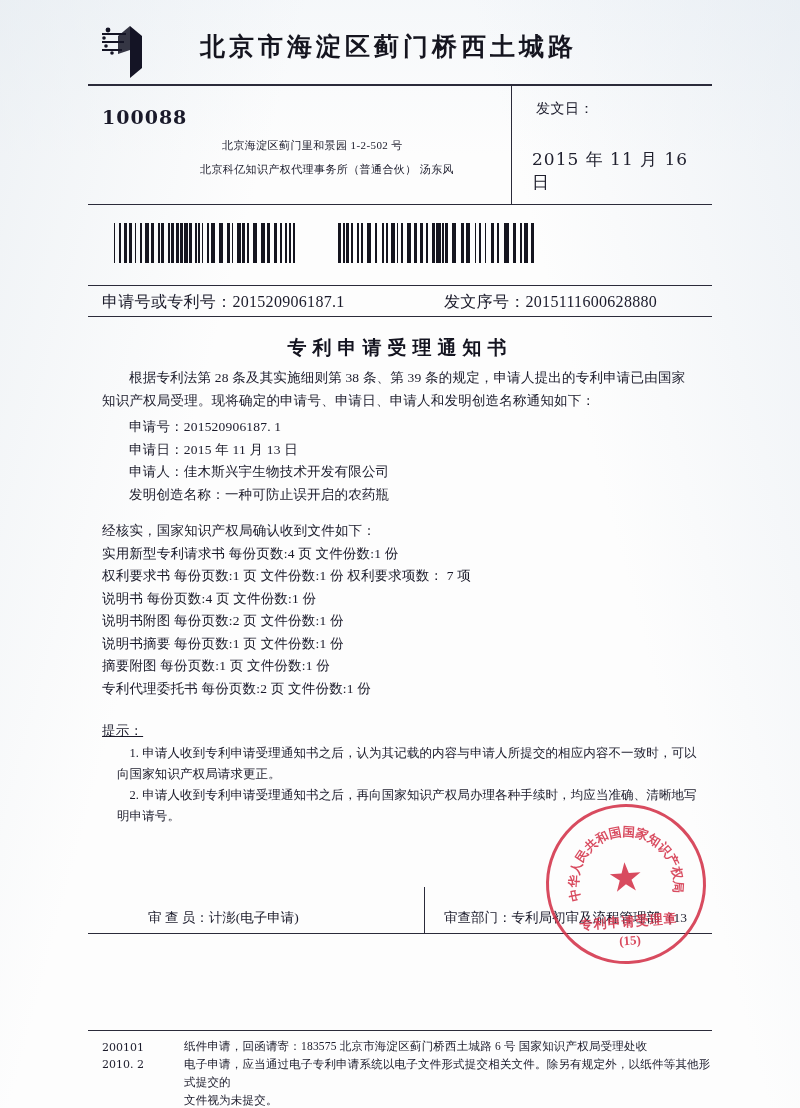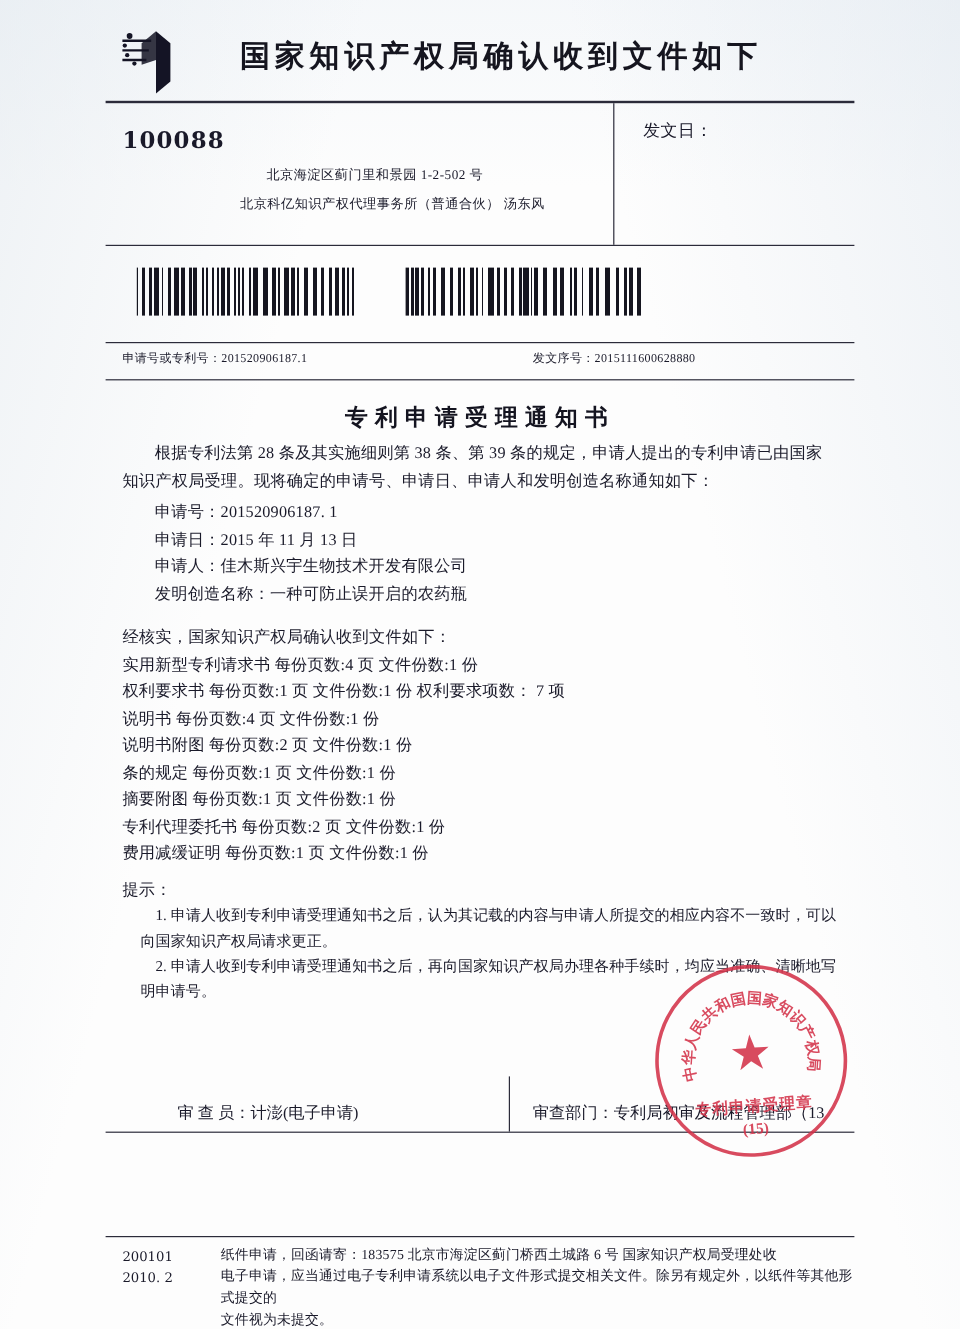--- a/index.html
+++ b/index.html
@@ -127,21 +127,21 @@
     width: 100%;
     height: 100%;
     background-repeat: repeat-x;
   }
 
   
   .numbers-row {
     position: relative;
     height: 30px;
     border-bottom: 1px solid #2b2b3a;
-    font-size: 10px;
+    font-size: 16px;
   }
   .appno {
     position: absolute;
     left: 14px;
     top: 6px;
     letter-spacing: 0.3px;
   }
   .serialno {
     position: absolute;
     left: 356px;
@@ -168,21 +168,21 @@
     text-indent: 2em;
     margin: 6px 0 4px 0;
     letter-spacing: 0.2px;
   }
   .indent-line {
     margin-left: 2em;
     letter-spacing: 0.2px;
   }
   .block-gap { height: 14px; }
   .flat-line { letter-spacing: 0.2px; }
-  .tips-title { margin-top: 8px; letter-spacing: 0.2px; }
+  .tips-title { margin-top: 20px; letter-spacing: 0.2px; text-decoration: underline; }
   .tip {
     margin-left: 1.2em;
     text-indent: 1em;
     font-size: 12.5px;
     line-height: 21px;
     letter-spacing: 0.1px;
   }
 
   
   .sig-row {
@@ -311,29 +311,30 @@
           <path d="M30 2 L18 12 L18 30 L30 26 Z" fill="#141425" opacity="0.85"></path>
           <path d="M2 10 L26 10" stroke="#141425" stroke-width="2"></path>
           <path d="M2 18 L24 18" stroke="#141425" stroke-width="2"></path>
           <path d="M2 26 L22 26" stroke="#141425" stroke-width="2"></path>
           <circle cx="8" cy="6" r="2.4" fill="#141425"></circle>
           <circle cx="4" cy="14" r="1.8" fill="#141425"></circle>
           <circle cx="6" cy="22" r="1.8" fill="#141425"></circle>
           <circle cx="12" cy="29" r="1.8" fill="#141425"></circle>
         </svg>
       </div>
-      <div class="header-title">国家知识产权局确认收到文件如下</div>
+      <div class="header-title">北京市海淀区蓟门桥西土城路</div>
     </div>
 
     <div class="addr-row">
       <div class="postcode">100088</div>
       <div class="addr-line1">北京海淀区蓟门里和景园 1-2-502 号</div>
       <div class="addr-line2">北京科亿知识产权代理事务所（普通合伙）  汤东风</div>
       <div class="date-cell">
         <div class="date-label">发文日：</div>
+        <div class="date-value">2015 年 11 月 16 日</div>
       </div>
     </div>
 
     <div class="barcode-row">
       <div class="barcode b1">
         <div class="bc-stripes" id="bc1" style="background: linear-gradient(90deg, rgb(21, 21, 31) 0%, rgb(21, 21, 31) 0.674599%, transparent 0.674599%, transparent 2.49809%, rgb(21, 21, 31) 2.49809%, rgb(21, 21, 31) 3.60891%, transparent 3.60891%, transparent 5.50659%, rgb(21, 21, 31) 5.50659%, rgb(21, 21, 31) 7.18511%, transparent 7.18511%, transparent 8.06623%, rgb(21, 21, 31) 8.06623%, rgb(21, 21, 31) 10.1328%, transparent 10.1328%, transparent 11.4622%, rgb(21, 21, 31) 11.4622%, rgb(21, 21, 31) 12.1594%, transparent 12.1594%, transparent 14.0908%, rgb(21, 21, 31) 14.0908%, rgb(21, 21, 31) 15.6168%, transparent 15.6168%, transparent 16.9261%, rgb(21, 21, 31) 16.9261%, rgb(21, 21, 31) 19.168%, transparent 19.168%, transparent 20.3866%, rgb(21, 21, 31) 20.3866%, rgb(21, 21, 31) 22.0536%, transparent 22.0536%, transparent 24.0019%, rgb(21, 21, 31) 24.0019%, rgb(21, 21, 31) 25.1589%, transparent 25.1589%, transparent 25.8795%, rgb(21, 21, 31) 25.8795%, rgb(21, 21, 31) 27.6801%, transparent 27.6801%, transparent 29.7712%, rgb(21, 21, 31) 29.7712%, rgb(21, 21, 31) 30.7913%, transparent 30.7913%, transparent 31.54%, rgb(21, 21, 31) 31.54%, rgb(21, 21, 31) 32.7111%, transparent 32.7111%, transparent 34.2266%, rgb(21, 21, 31) 34.2266%, rgb(21, 21, 31) 35.5691%, transparent 35.5691%, transparent 36.5161%, rgb(21, 21, 31) 36.5161%, rgb(21, 21, 31) 37.6727%, transparent 37.6727%, transparent 38.405%, rgb(21, 21, 31) 38.405%, rgb(21, 21, 31) 40.5737%, transparent 40.5737%, transparent 41.2672%, rgb(21, 21, 31) 41.2672%, rgb(21, 21, 31) 42.7351%, transparent 42.7351%, transparent 44.7214%, rgb(21, 21, 31) 44.7214%, rgb(21, 21, 31) 45.5977%, transparent 45.5977%, transparent 46.297%, rgb(21, 21, 31) 46.297%, rgb(21, 21, 31) 47.4466%, transparent 47.4466%, transparent 48.1015%, rgb(21, 21, 31) 48.1015%, rgb(21, 21, 31) 49.0781%, transparent 49.0781%, transparent 51.2868%, rgb(21, 21, 31) 51.2868%, rgb(21, 21, 31) 52.0663%, transparent 52.0663%, transparent 53.3159%, rgb(21, 21, 31) 53.3159%, rgb(21, 21, 31) 55.6297%, transparent 55.6297%, transparent 57.6294%, rgb(21, 21, 31) 57.6294%, rgb(21, 21, 31) 59.898%, transparent 59.898%, transparent 62.1126%, rgb(21, 21, 31) 62.1126%, rgb(21, 21, 31) 63.5785%, transparent 63.5785%, transparent 64.7618%, rgb(21, 21, 31) 64.7618%, rgb(21, 21, 31) 65.6231%, transparent 65.6231%, transparent 67.3509%, rgb(21, 21, 31) 67.3509%, rgb(21, 21, 31) 69.6948%, transparent 69.6948%, transparent 70.4986%, rgb(21, 21, 31) 70.4986%, rgb(21, 21, 31) 72.2343%, transparent 72.2343%, transparent 73.3346%, rgb(21, 21, 31) 73.3346%, rgb(21, 21, 31) 74.3268%, transparent 74.3268%, transparent 76.566%, rgb(21, 21, 31) 76.566%, rgb(21, 21, 31) 78.3686%, transparent 78.3686%, transparent 80.545%, rgb(21, 21, 31) 80.545%, rgb(21, 21, 31) 82.7337%, transparent 82.7337%, transparent 84.3343%, rgb(21, 21, 31) 84.3343%, rgb(21, 21, 31) 85.8407%, transparent 85.8407%, transparent 88.1748%, rgb(21, 21, 31) 88.1748%, rgb(21, 21, 31) 89.4193%, transparent 89.4193%, transparent 90.9516%, rgb(21, 21, 31) 90.9516%, rgb(21, 21, 31) 92.5767%, transparent 92.5767%, transparent 94.061%, rgb(21, 21, 31) 94.061%, rgb(21, 21, 31) 95.265%, transparent 95.265%, transparent 96.0771%, rgb(21, 21, 31) 96.0771%, rgb(21, 21, 31) 97.3469%, transparent 97.3469%, transparent 98.6184%, rgb(21, 21, 31) 98.6184%, rgb(21, 21, 31) 99.2634%, transparent 99.2634%, transparent 100%);"></div>
       </div>
       <div class="barcode b2">
         <div class="bc-stripes" id="bc2" style="background: linear-gradient(90deg, rgb(21, 21, 31) 0%, rgb(21, 21, 31) 1.34083%, transparent 1.34083%, transparent 2.34027%, rgb(21, 21, 31) 2.34027%, rgb(21, 21, 31) 3.35343%, transparent 3.35343%, transparent 4.0965%, rgb(21, 21, 31) 4.0965%, rgb(21, 21, 31) 5.58013%, transparent 5.58013%, transparent 6.44275%, rgb(21, 21, 31) 6.44275%, rgb(21, 21, 31) 7.4839%, transparent 7.4839%, transparent 9.39756%, rgb(21, 21, 31) 9.39756%, rgb(21, 21, 31) 10.3055%, transparent 10.3055%, transparent 11.4905%, rgb(21, 21, 31) 11.4905%, rgb(21, 21, 31) 12.7301%, transparent 12.7301%, transparent 14.6291%, rgb(21, 21, 31) 14.6291%, rgb(21, 21, 31) 16.5539%, transparent 16.5539%, transparent 18.5651%, rgb(21, 21, 31) 18.5651%, rgb(21, 21, 31) 19.5512%, transparent 19.5512%, transparent 21.7615%, rgb(21, 21, 31) 21.7615%, rgb(21, 21, 31) 23.1403%, transparent 23.1403%, transparent 23.8591%, rgb(21, 21, 31) 23.8591%, rgb(21, 21, 31) 24.8509%, transparent 24.8509%, transparent 26.743%, rgb(21, 21, 31) 26.743%, rgb(21, 21, 31) 28.5904%, transparent 28.5904%, transparent 29.4095%, rgb(21, 21, 31) 29.4095%, rgb(21, 21, 31) 30.1108%, transparent 30.1108%, transparent 31.6327%, rgb(21, 21, 31) 31.6327%, rgb(21, 21, 31) 32.2748%, transparent 32.2748%, transparent 34.4311%, rgb(21, 21, 31) 34.4311%, rgb(21, 21, 31) 36.7233%, transparent 36.7233%, transparent 37.9344%, rgb(21, 21, 31) 37.9344%, rgb(21, 21, 31) 39.5415%, transparent 39.5415%, transparent 40.8499%, rgb(21, 21, 31) 40.8499%, rgb(21, 21, 31) 42.3257%, transparent 42.3257%, transparent 43.9295%, rgb(21, 21, 31) 43.9295%, rgb(21, 21, 31) 45.0498%, transparent 45.0498%, transparent 47.2362%, rgb(21, 21, 31) 47.2362%, rgb(21, 21, 31) 48.3326%, transparent 48.3326%, transparent 49.0107%, rgb(21, 21, 31) 49.0107%, rgb(21, 21, 31) 51.3035%, transparent 51.3035%, transparent 52.1382%, rgb(21, 21, 31) 52.1382%, rgb(21, 21, 31) 52.87%, transparent 52.87%, transparent 53.615%, rgb(21, 21, 31) 53.615%, rgb(21, 21, 31) 55.1839%, transparent 55.1839%, transparent 57.2151%, rgb(21, 21, 31) 57.2151%, rgb(21, 21, 31) 59.1082%, transparent 59.1082%, transparent 61.3571%, rgb(21, 21, 31) 61.3571%, rgb(21, 21, 31) 63.0837%, transparent 63.0837%, transparent 64.1707%, rgb(21, 21, 31) 64.1707%, rgb(21, 21, 31) 65.9955%, transparent 65.9955%, transparent 68.3631%, rgb(21, 21, 31) 68.3631%, rgb(21, 21, 31) 69.2399%, transparent 69.2399%, transparent 70.2864%, rgb(21, 21, 31) 70.2864%, rgb(21, 21, 31) 71.391%, transparent 71.391%, transparent 73.4033%, rgb(21, 21, 31) 73.4033%, rgb(21, 21, 31) 74.0674%, transparent 74.0674%, transparent 76.3548%, rgb(21, 21, 31) 76.3548%, rgb(21, 21, 31) 77.9985%, transparent 77.9985%, transparent 79.4259%, rgb(21, 21, 31) 79.4259%, rgb(21, 21, 31) 80.692%, transparent 80.692%, transparent 83.013%, rgb(21, 21, 31) 83.013%, rgb(21, 21, 31) 85.2995%, transparent 85.2995%, transparent 87.69%, rgb(21, 21, 31) 87.69%, rgb(21, 21, 31) 88.8841%, transparent 88.8841%, transparent 91.0757%, rgb(21, 21, 31) 91.0757%, rgb(21, 21, 31) 92.0865%, transparent 92.0865%, transparent 92.8995%, rgb(21, 21, 31) 92.8995%, rgb(21, 21, 31) 94.7919%, transparent 94.7919%, transparent 96.2689%, rgb(21, 21, 31) 96.2689%, rgb(21, 21, 31) 98.1966%, transparent 98.1966%, transparent 100%);"></div>
       </div>
@@ -354,24 +355,23 @@
       <div class="indent-line">申请人：佳木斯兴宇生物技术开发有限公司</div>
       <div class="indent-line">发明创造名称：一种可防止误开启的农药瓶</div>
 
       <div class="block-gap"></div>
 
       <div class="flat-line">经核实，国家知识产权局确认收到文件如下：</div>
       <div class="flat-line">实用新型专利请求书 每份页数:4 页 文件份数:1 份</div>
       <div class="flat-line">权利要求书 每份页数:1 页 文件份数:1 份 权利要求项数：  7 项</div>
       <div class="flat-line">说明书 每份页数:4 页 文件份数:1 份</div>
       <div class="flat-line">说明书附图 每份页数:2 页 文件份数:1 份</div>
-      <div class="flat-line">条的规定 每份页数:1 页 文件份数:1 份</div>
+      <div class="flat-line">说明书摘要 每份页数:1 页 文件份数:1 份</div>
       <div class="flat-line">摘要附图 每份页数:1 页 文件份数:1 份</div>
       <div class="flat-line">专利代理委托书 每份页数:2 页 文件份数:1 份</div>
-      <div class="flat-line">费用减缓证明 每份页数:1 页 文件份数:1 份</div>
 
       <div class="tips-title">提示：</div>
       <div class="tip">1. 申请人收到专利申请受理通知书之后，认为其记载的内容与申请人所提交的相应内容不一致时，可以向国家知识产权局请求更正。</div>
       <div class="tip">2. 申请人收到专利申请受理通知书之后，再向国家知识产权局办理各种手续时，均应当准确、清晰地写明申请号。</div>
     </div>
 
     <div class="sig-row">
       <div class="examiner">审 查 员：计澎(电子申请)</div>
       <div class="sig-divider"></div>
       <div class="department">审查部门：专利局初审及流程管理部（13</div>

